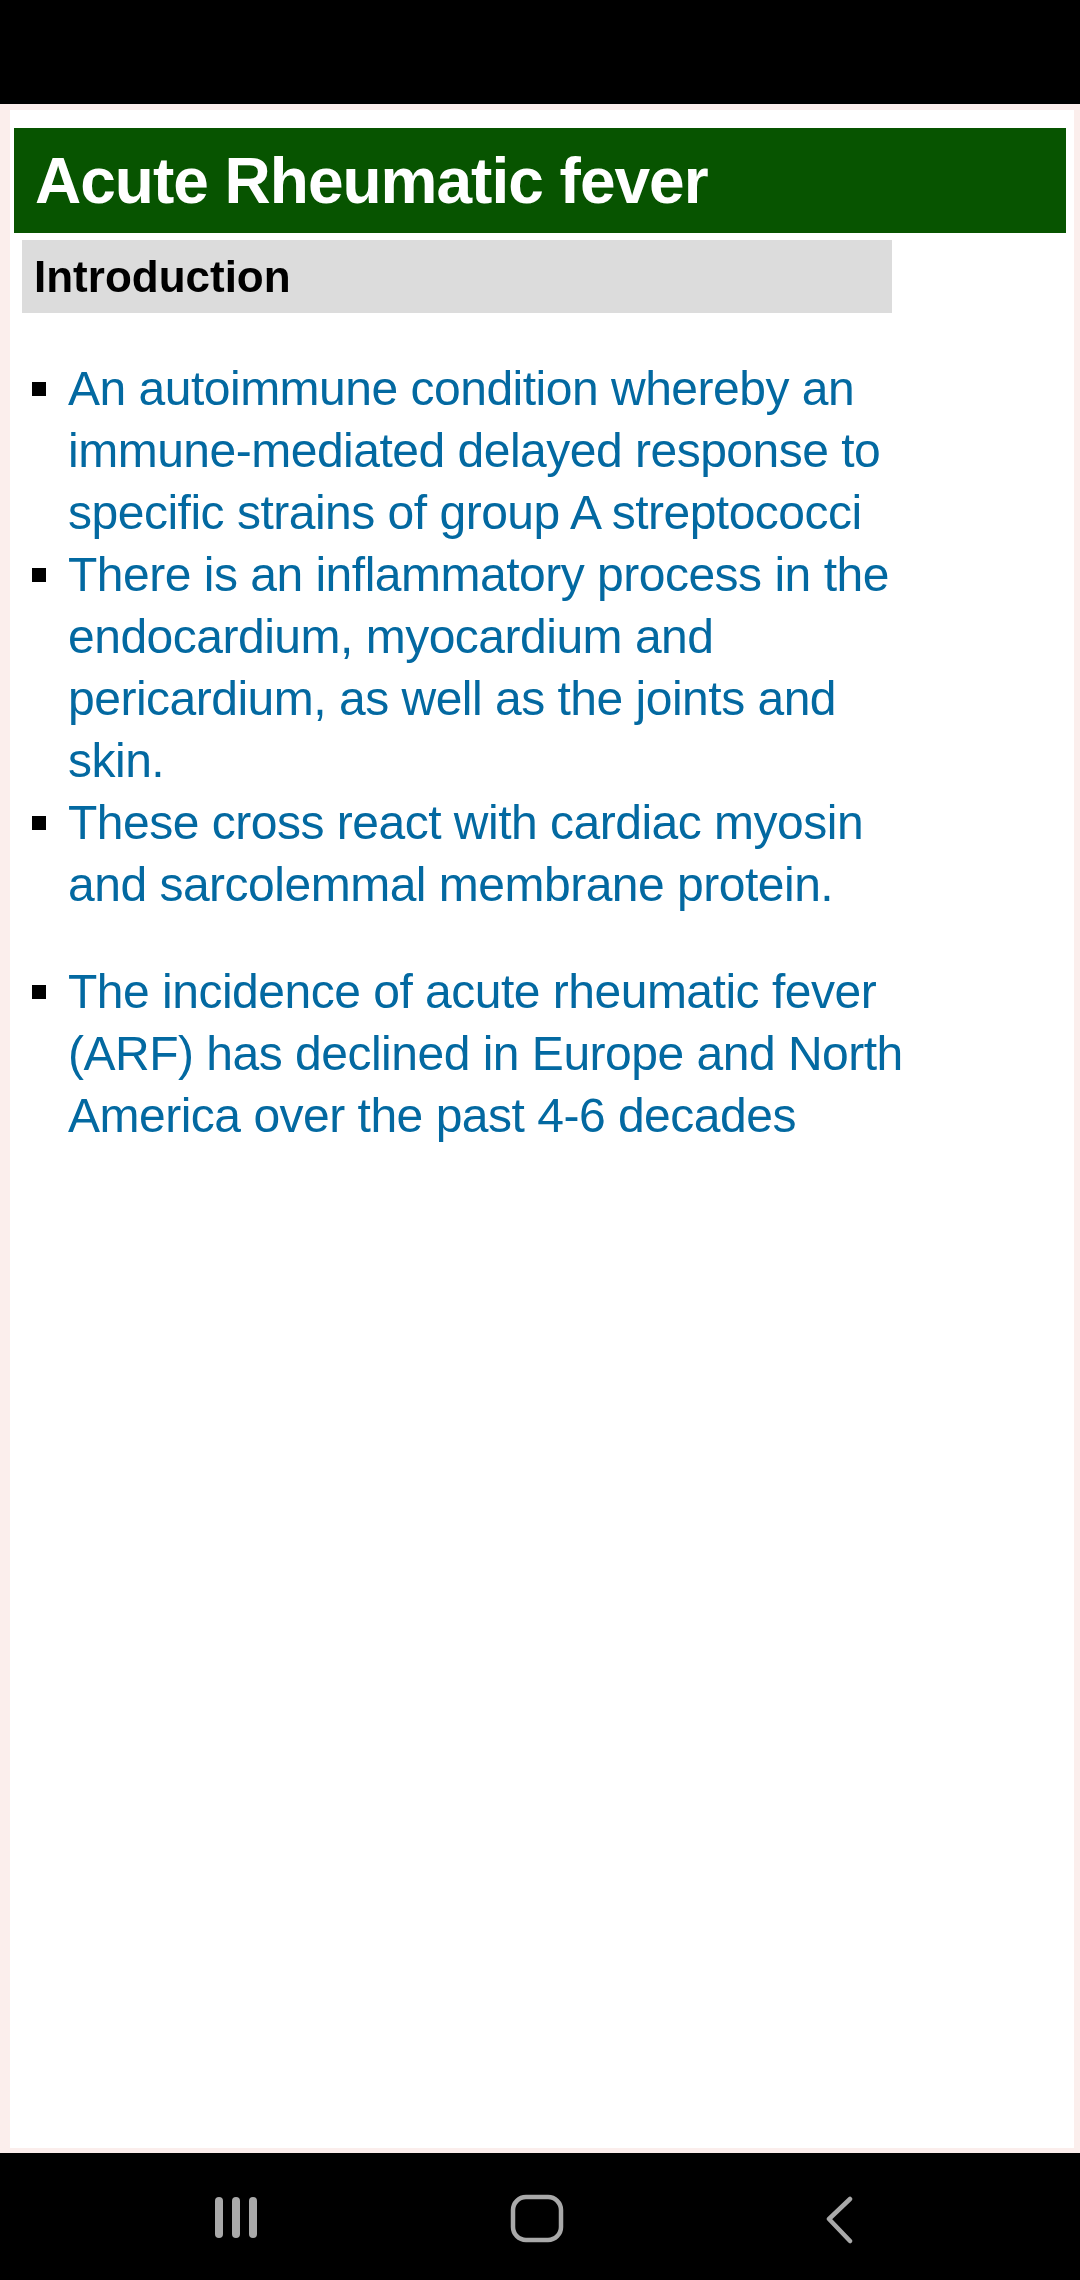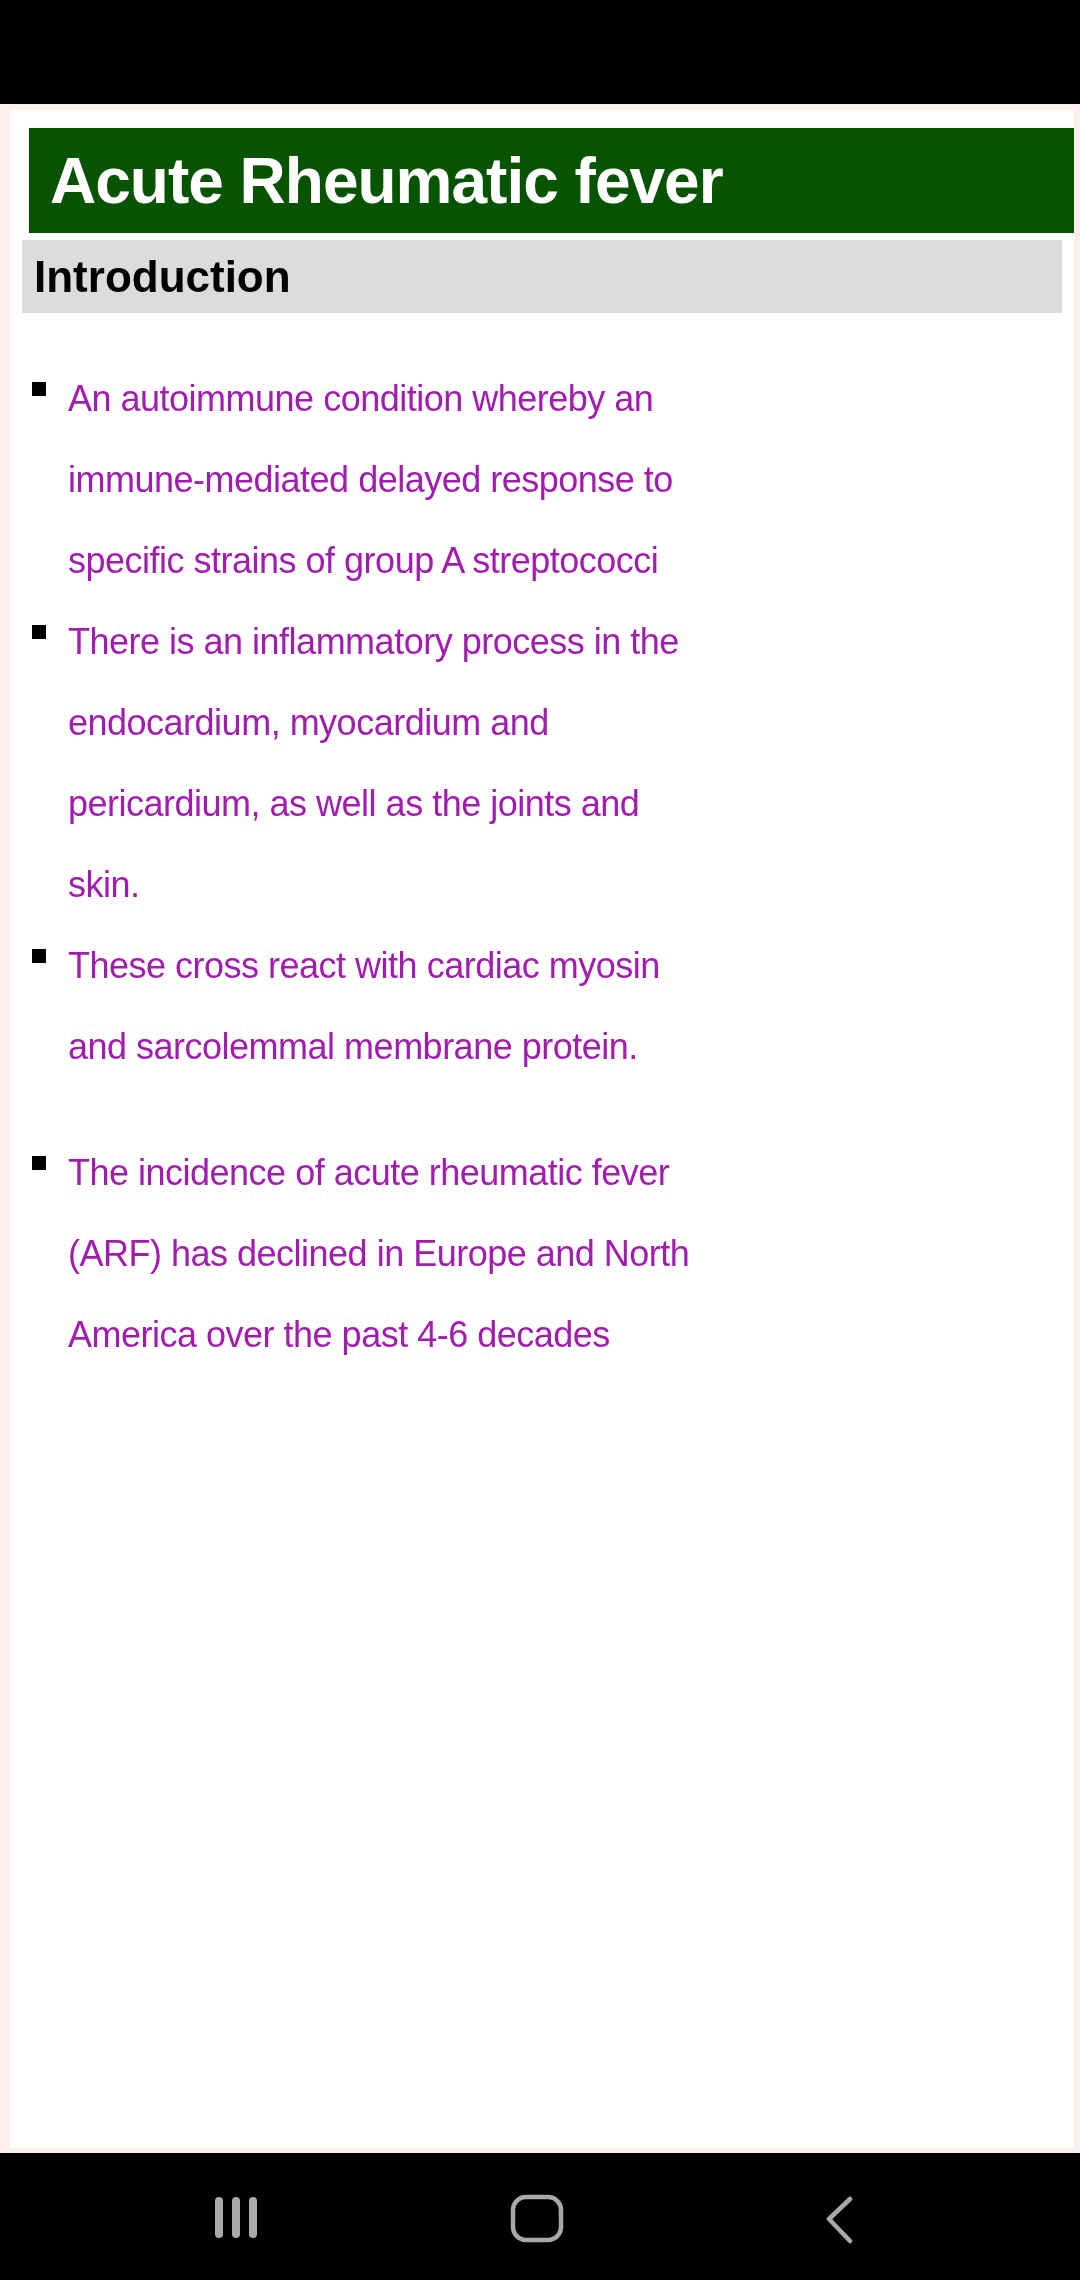--- a/index.html
+++ b/index.html
@@ -10,37 +10,37 @@
   }
   .status-bar{
     position:absolute;top:0;left:0;width:1080px;height:104px;background:#000;
   }
   .card{
     position:absolute;top:110px;left:10px;width:1064px;height:2038px;
     background:#ffffff;overflow:hidden;
   }
   .title-bar{
     box-sizing:border-box;
-    margin:18px 0 7px 19px;width:1052px;height:105px;
+    margin:18px 0 7px 4px;width:1052px;height:105px;
     background:#075400;color:#ffffff;
     font-size:64px;font-weight:bold;
     display:flex;align-items:center;padding-left:21px;
     letter-spacing:-1px;
   }
   .section-heading{
     box-sizing:border-box;
-    margin-left:12px;width:1040px;height:73px;
+    margin-left:12px;width:870px;height:73px;
     background:#dcdcdc;color:#000000;
     font-size:44px;font-weight:bold;
     display:flex;align-items:center;padding-left:12px;
   }
   ul.bullets{
     list-style:none;
     margin:45px 40px 36px 12px;padding:0;
-    font-size:36px;line-height:81px;color:#a21caf;
+    font-size:48px;line-height:62px;color:#0369a1;
     letter-spacing:-0.5px;
   }
   ul.bullets li{
     position:relative;padding-left:46px;white-space:pre-line;
   }
   ul.bullets li::before{
     content:"";position:absolute;left:10px;top:24px;
     width:14px;height:14px;background:#000000;
   }
   .nav-bar{

